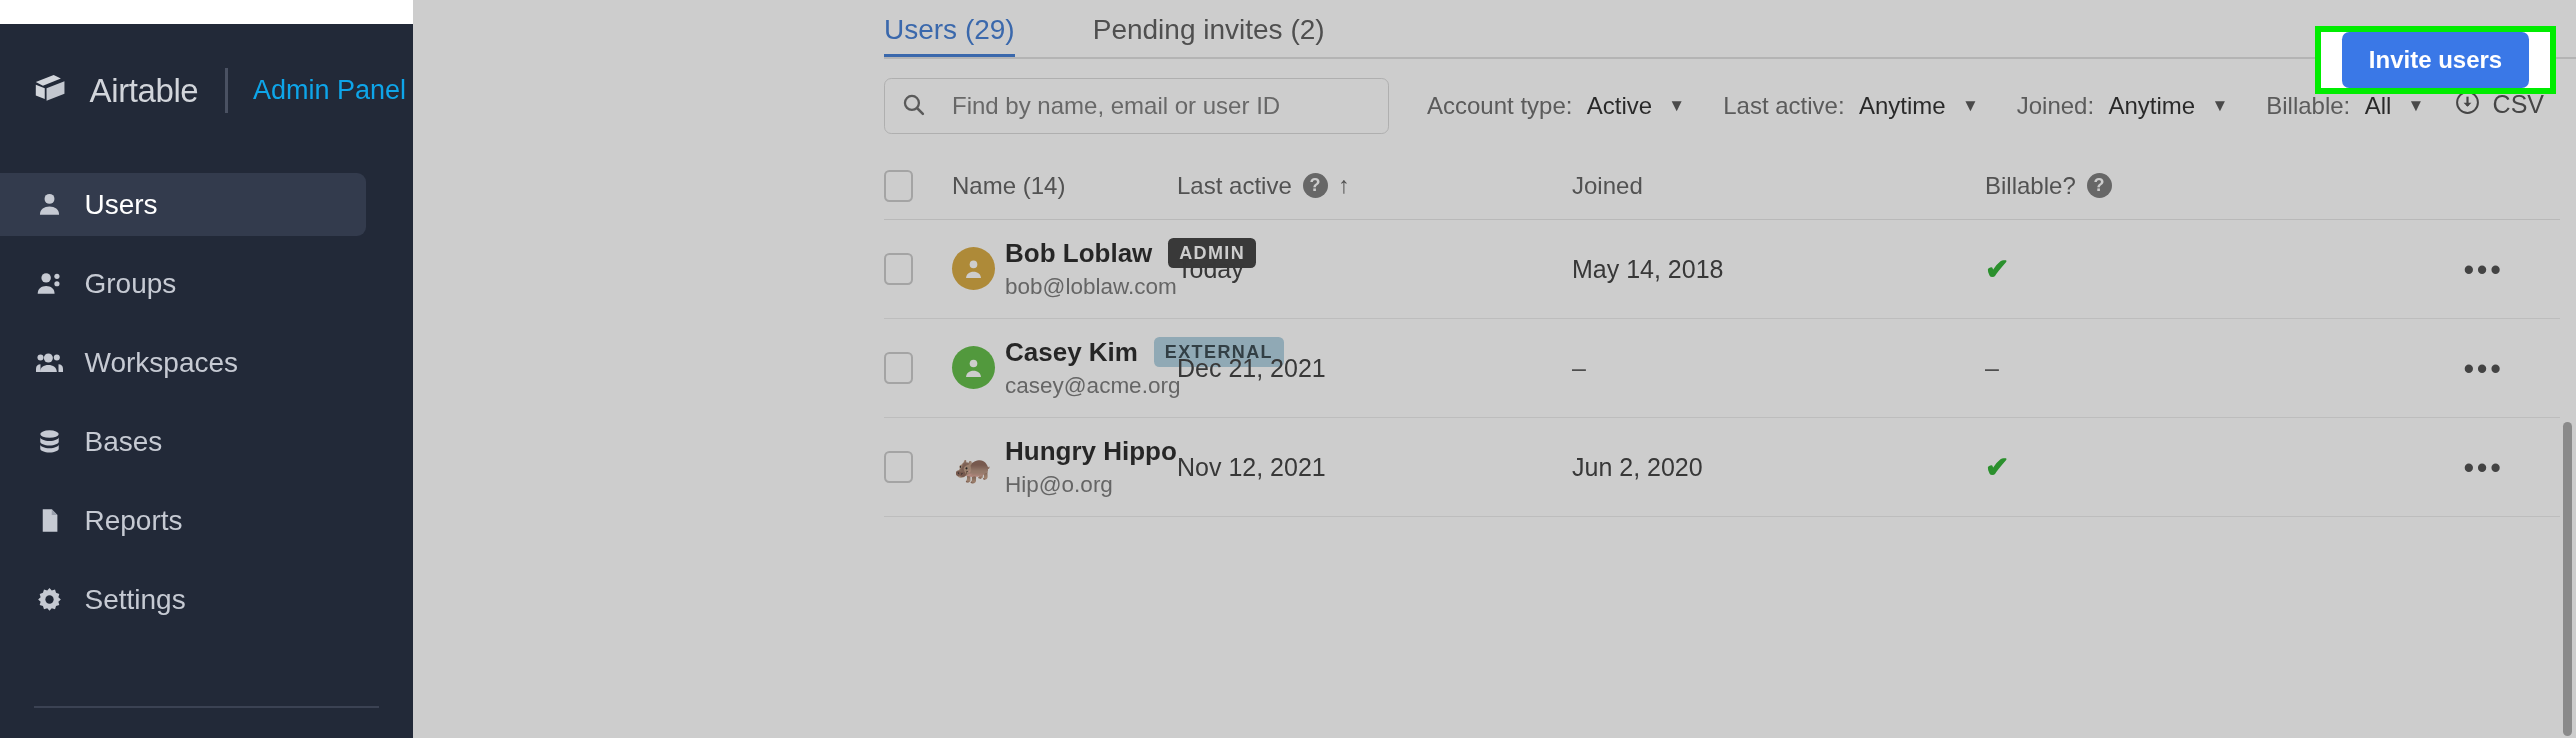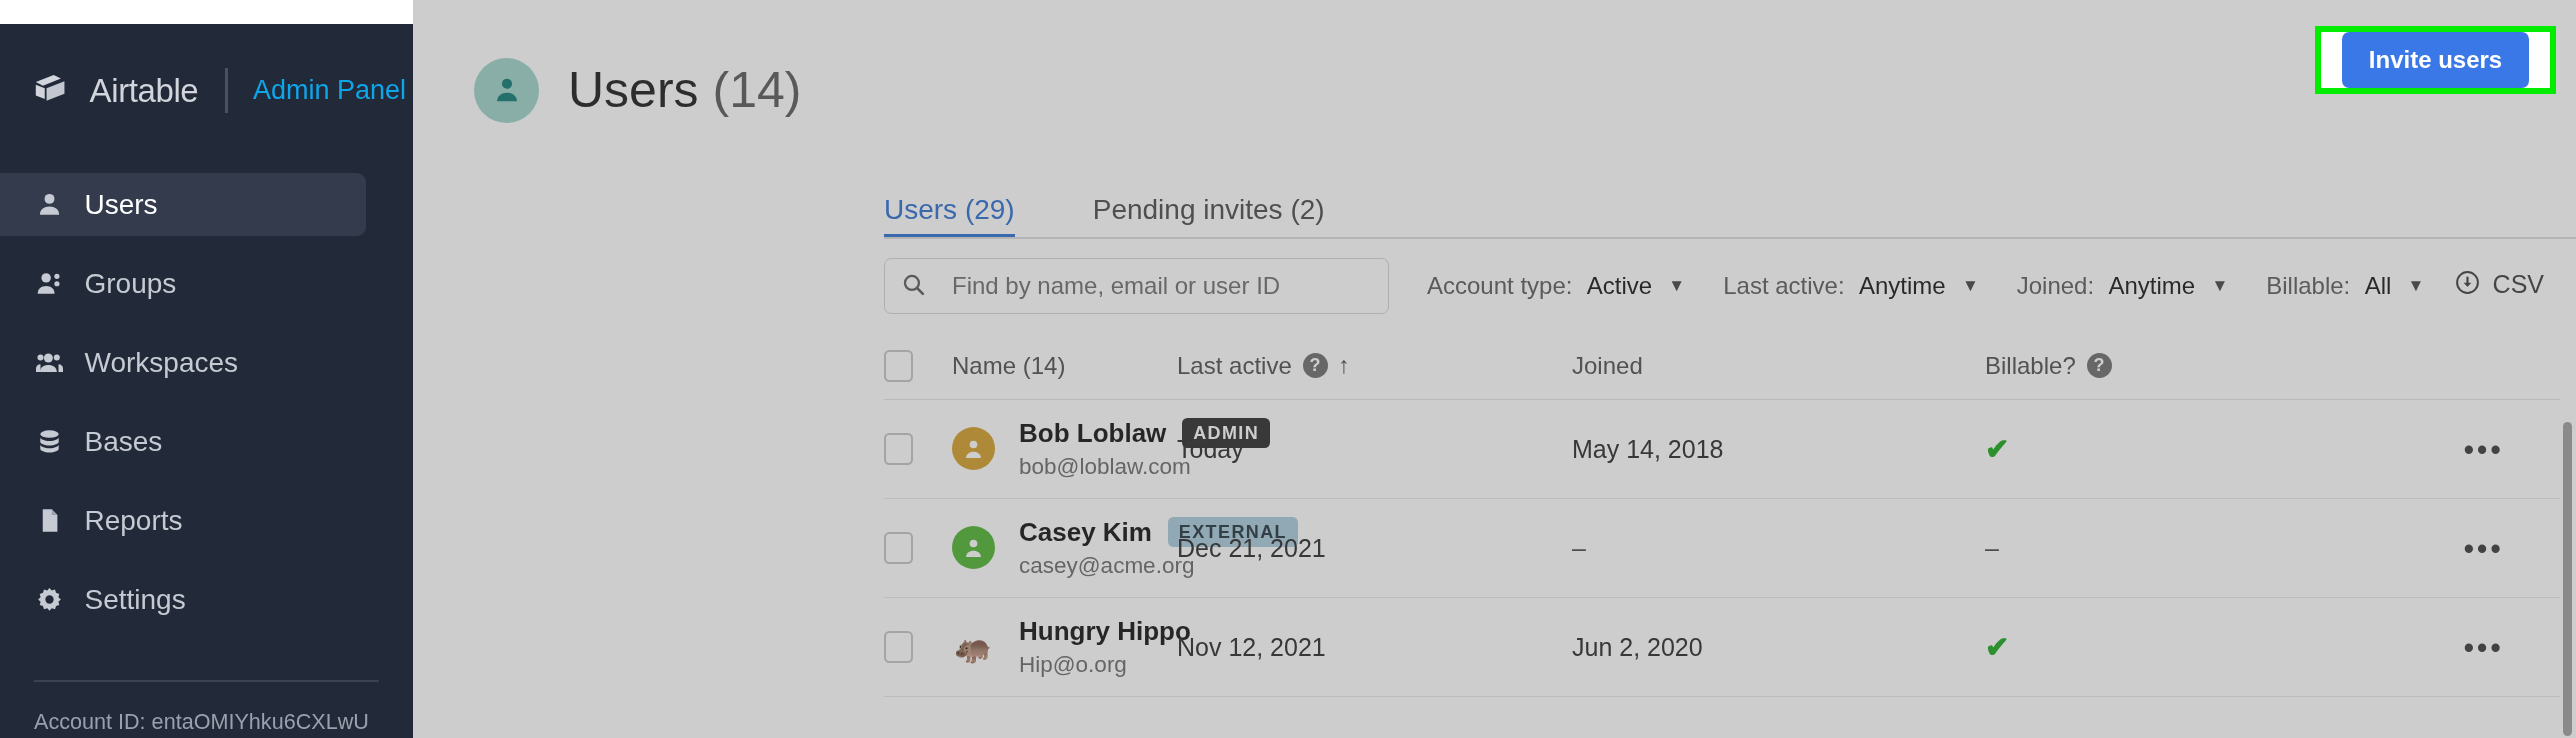--- a/index.html
+++ b/index.html
@@ -174,21 +174,21 @@
     border-radius: 5.4px; background: #fff; cursor: pointer;
   }
   .help-icon {
     width: 25px; height: 25px; border-radius: 50%;
     background: #6d6d6d; color: #fff; font-size: 18px; font-weight: 700;
     display: inline-flex; align-items: center; justify-content: center;
     flex: 0 0 25px;
   }
   .sort-arrow { color: #4f4f4f; font-size: 23.4px; }
 
-  .user-cell { display: flex; align-items: center; gap: 24px; }
+  .user-cell { display: flex; align-items: center; gap: 10px; }
   .avatar {
     width: 43px; height: 43px; border-radius: 50%; flex: 0 0 43px;
     display: flex; align-items: center; justify-content: center;
     font-size: 30.5px; line-height: 1;
   }
   .user-text { display: flex; flex-direction: column; gap: 5.4px; min-width: 0; }
   .user-line { display: flex; align-items: center; gap: 16px; }
   .user-name { font-size: 26px; color: #111111; font-weight: 700; white-space: nowrap; }
   .user-email { font-size: 22.5px; color: #6b6b6b; white-space: nowrap; }
   .badge {
@@ -298,39 +298,25 @@
               <circle cx="12" cy="12" r="3.7" fill="#222938"></circle>
             </svg>
         </span>
         <span class="nav-label">Settings</span>
       </div>
 
     </nav>
 
     <div class="sidebar-footer">
       <div class="sidebar-sep"></div>
-      <div class="account-id">Account ID: entaOMIYhku6CXLwU</div>
     </div>
   </aside>
 
   <section class="main">
 
-    <div class="page-header">
-      <span class="page-avatar">
-        <svg viewBox="0 0 24 24" width="34" height="34">
-            <circle cx="12" cy="7.6" r="3.6" fill="#0c7b72"></circle>
-            <path d="M5 20c0-4 3.2-6.1 7-6.1s7 2.1 7 6.1z" fill="#0c7b72"></path>
-          </svg>
-      </span>
-      <h1 class="page-title">
-        <span>Users</span>
-        <span class="count">(14)</span>
-      </h1>
-      <span class="header-spacer"></span>
-    </div>
 
     <div class="tabs">
       <div class="tab active">Users (29)</div>
       <div class="tab">Pending invites (2)</div>
       <div class="tabs-rule"></div>
     </div>
 
     <div class="filter-bar">
       <div class="search-box">
         <span>

